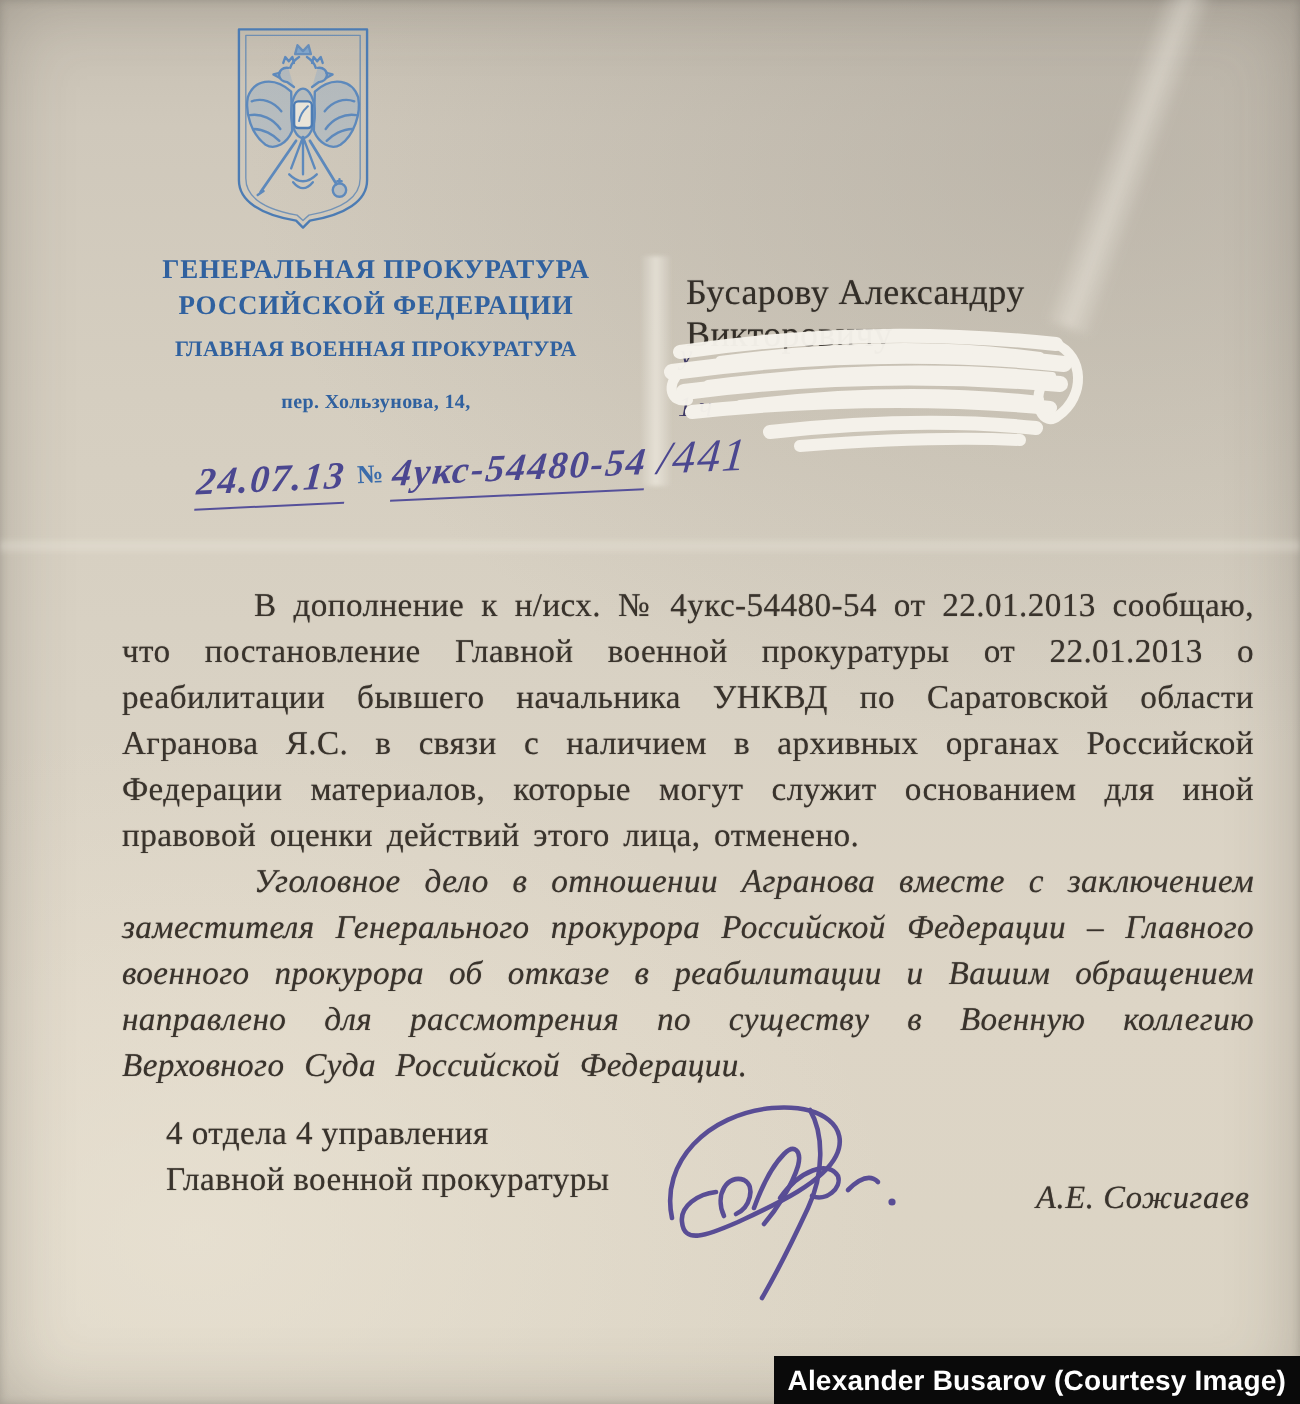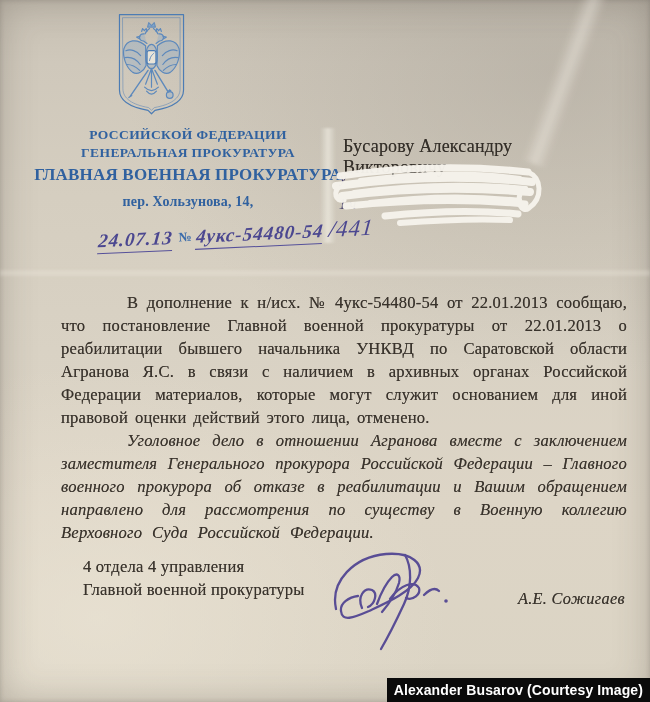--- a/index.html
+++ b/index.html
@@ -20,22 +20,22 @@
     filter:blur(2px);}
   .crease-h{position:absolute;left:0;top:268px;width:650px;height:10px;
     background:linear-gradient(180deg,rgba(244,240,230,0) 0%,rgba(244,240,230,.30) 50%,rgba(244,240,230,0) 100%);
     filter:blur(1px);}
 
   .emblem{position:absolute;left:117px;top:12px;width:69px;height:104px;}
 
   .letterhead{position:absolute;left:25px;top:126px;width:326px;text-align:center;
     color:#30619f;font-weight:bold;}
   .lh-org{font-size:13.5px;line-height:17.5px;letter-spacing:.4px;}
-  .lh-dept{font-size:17px;line-height:18px;margin-top:5px;letter-spacing:.2px;}
-  .lh-addr{font-size:14px;line-height:13.5px;font-weight:bold;margin-top:11px;letter-spacing:.2px;}
+  .lh-dept{font-size:11px;line-height:18px;margin-top:5px;letter-spacing:.2px;}
+  .lh-addr{font-size:10px;line-height:13.5px;font-weight:bold;margin-top:11px;letter-spacing:.2px;}
 
   .recipient{position:absolute;left:343px;top:136px;width:260px;
     font-size:18px;color:#332e28;letter-spacing:.2px;
     text-shadow:0 0 .5px rgba(51,46,40,.6);}
 
   .redaction{position:absolute;left:330px;top:158px;width:220px;height:72px;}
   .fragment{position:absolute;color:#3f3a66;font-size:14px;font-style:italic;}
   .frag1{left:340px;top:171px;}
   .frag2{left:339px;top:197px;}
 
@@ -102,22 +102,22 @@
     <path d="M35,57 L29,73 M35,57 L35,76 M35,57 L41,73 M28,76 Q35,83 42,76 M30,80 Q35,86 40,80"></path>
 
     <path d="M31.5,59 L13.5,85" stroke-width="1.4"></path>
     <path d="M12,86.5 l3,-2"></path>
     <path d="M38.5,59 L52,81" stroke-width="1.4"></path>
     <circle cx="53.5" cy="84" r="3.4" fill="rgba(123,163,204,0.30)"></circle>
     <path d="M53.5,80.6 v-2.2 M52.4,79.5 h2.2"></path>
   </svg>
 
   <div class="letterhead">
+    <div class="lh-org">ГЕНЕРАЛЬНАЯ ПРОКУРАТУРА</div>
     <div class="lh-org">РОССИЙСКОЙ ФЕДЕРАЦИИ</div>
-    <div class="lh-org">ГЕНЕРАЛЬНАЯ ПРОКУРАТУРА</div>
     <div class="lh-dept">ГЛАВНАЯ ВОЕННАЯ ПРОКУРАТУРА</div>
     <div class="lh-addr">
       <div>пер. Хользунова, 14,</div>
     </div>
   </div>
 
   <div class="recipient">Бусарову Александру Викторовичу</div>
 
   <span class="fragment frag1">у</span>
   <span class="fragment frag2">1 ч</span>

